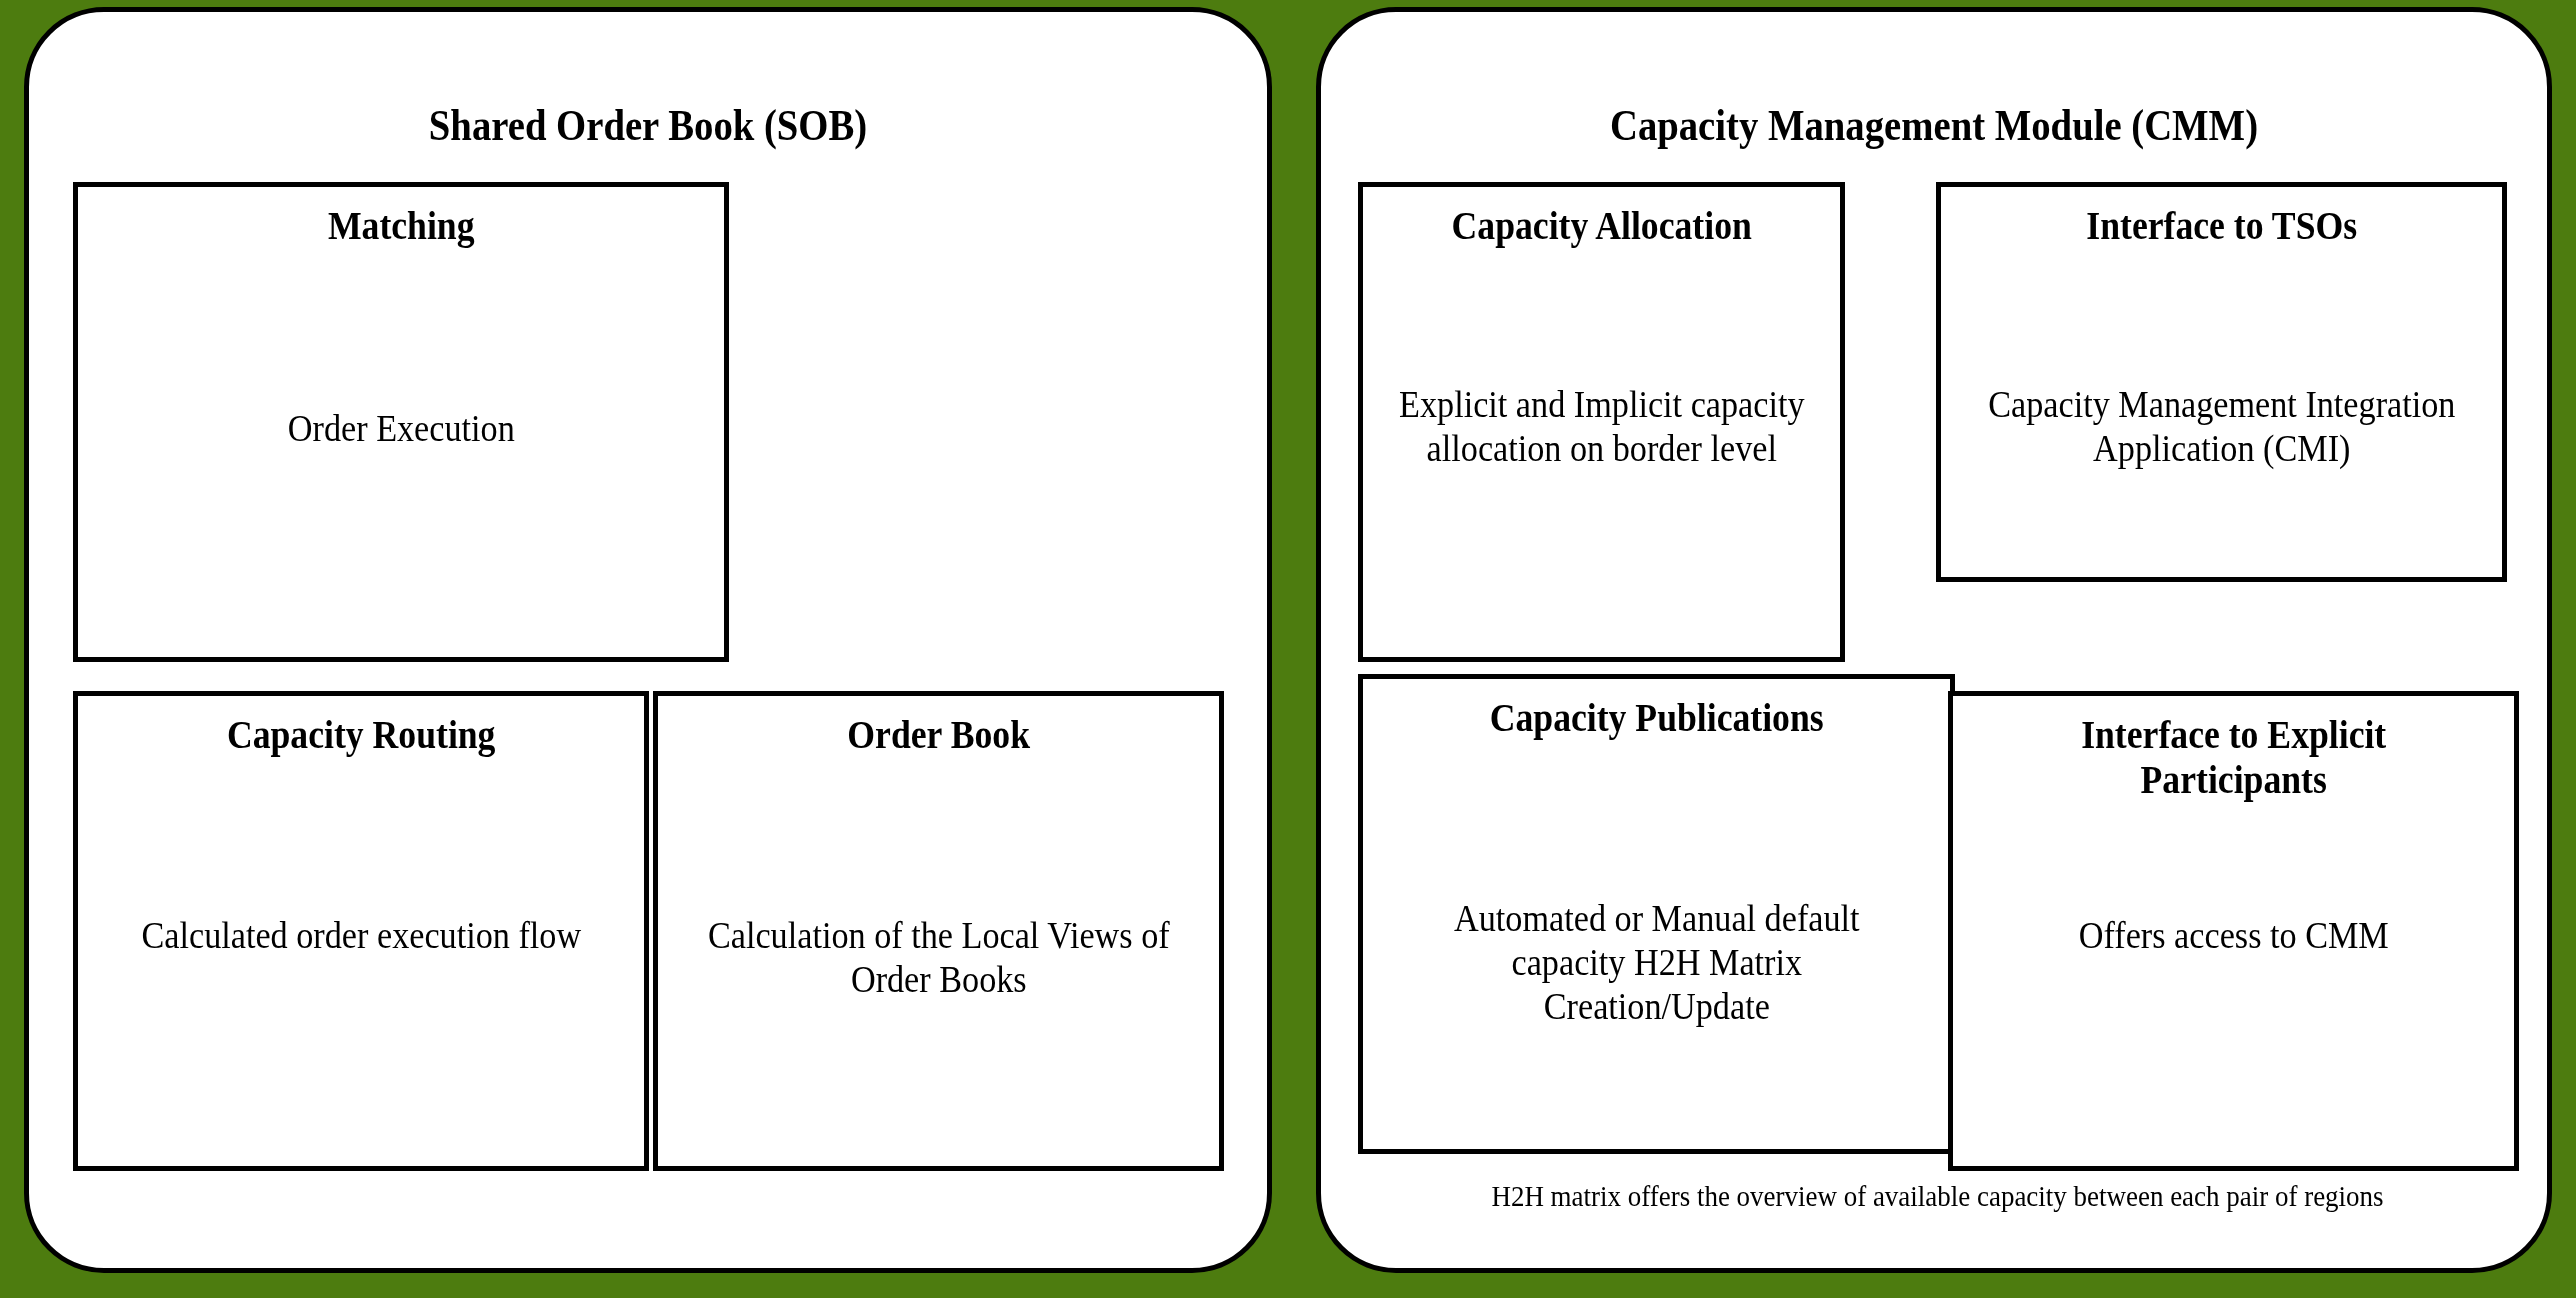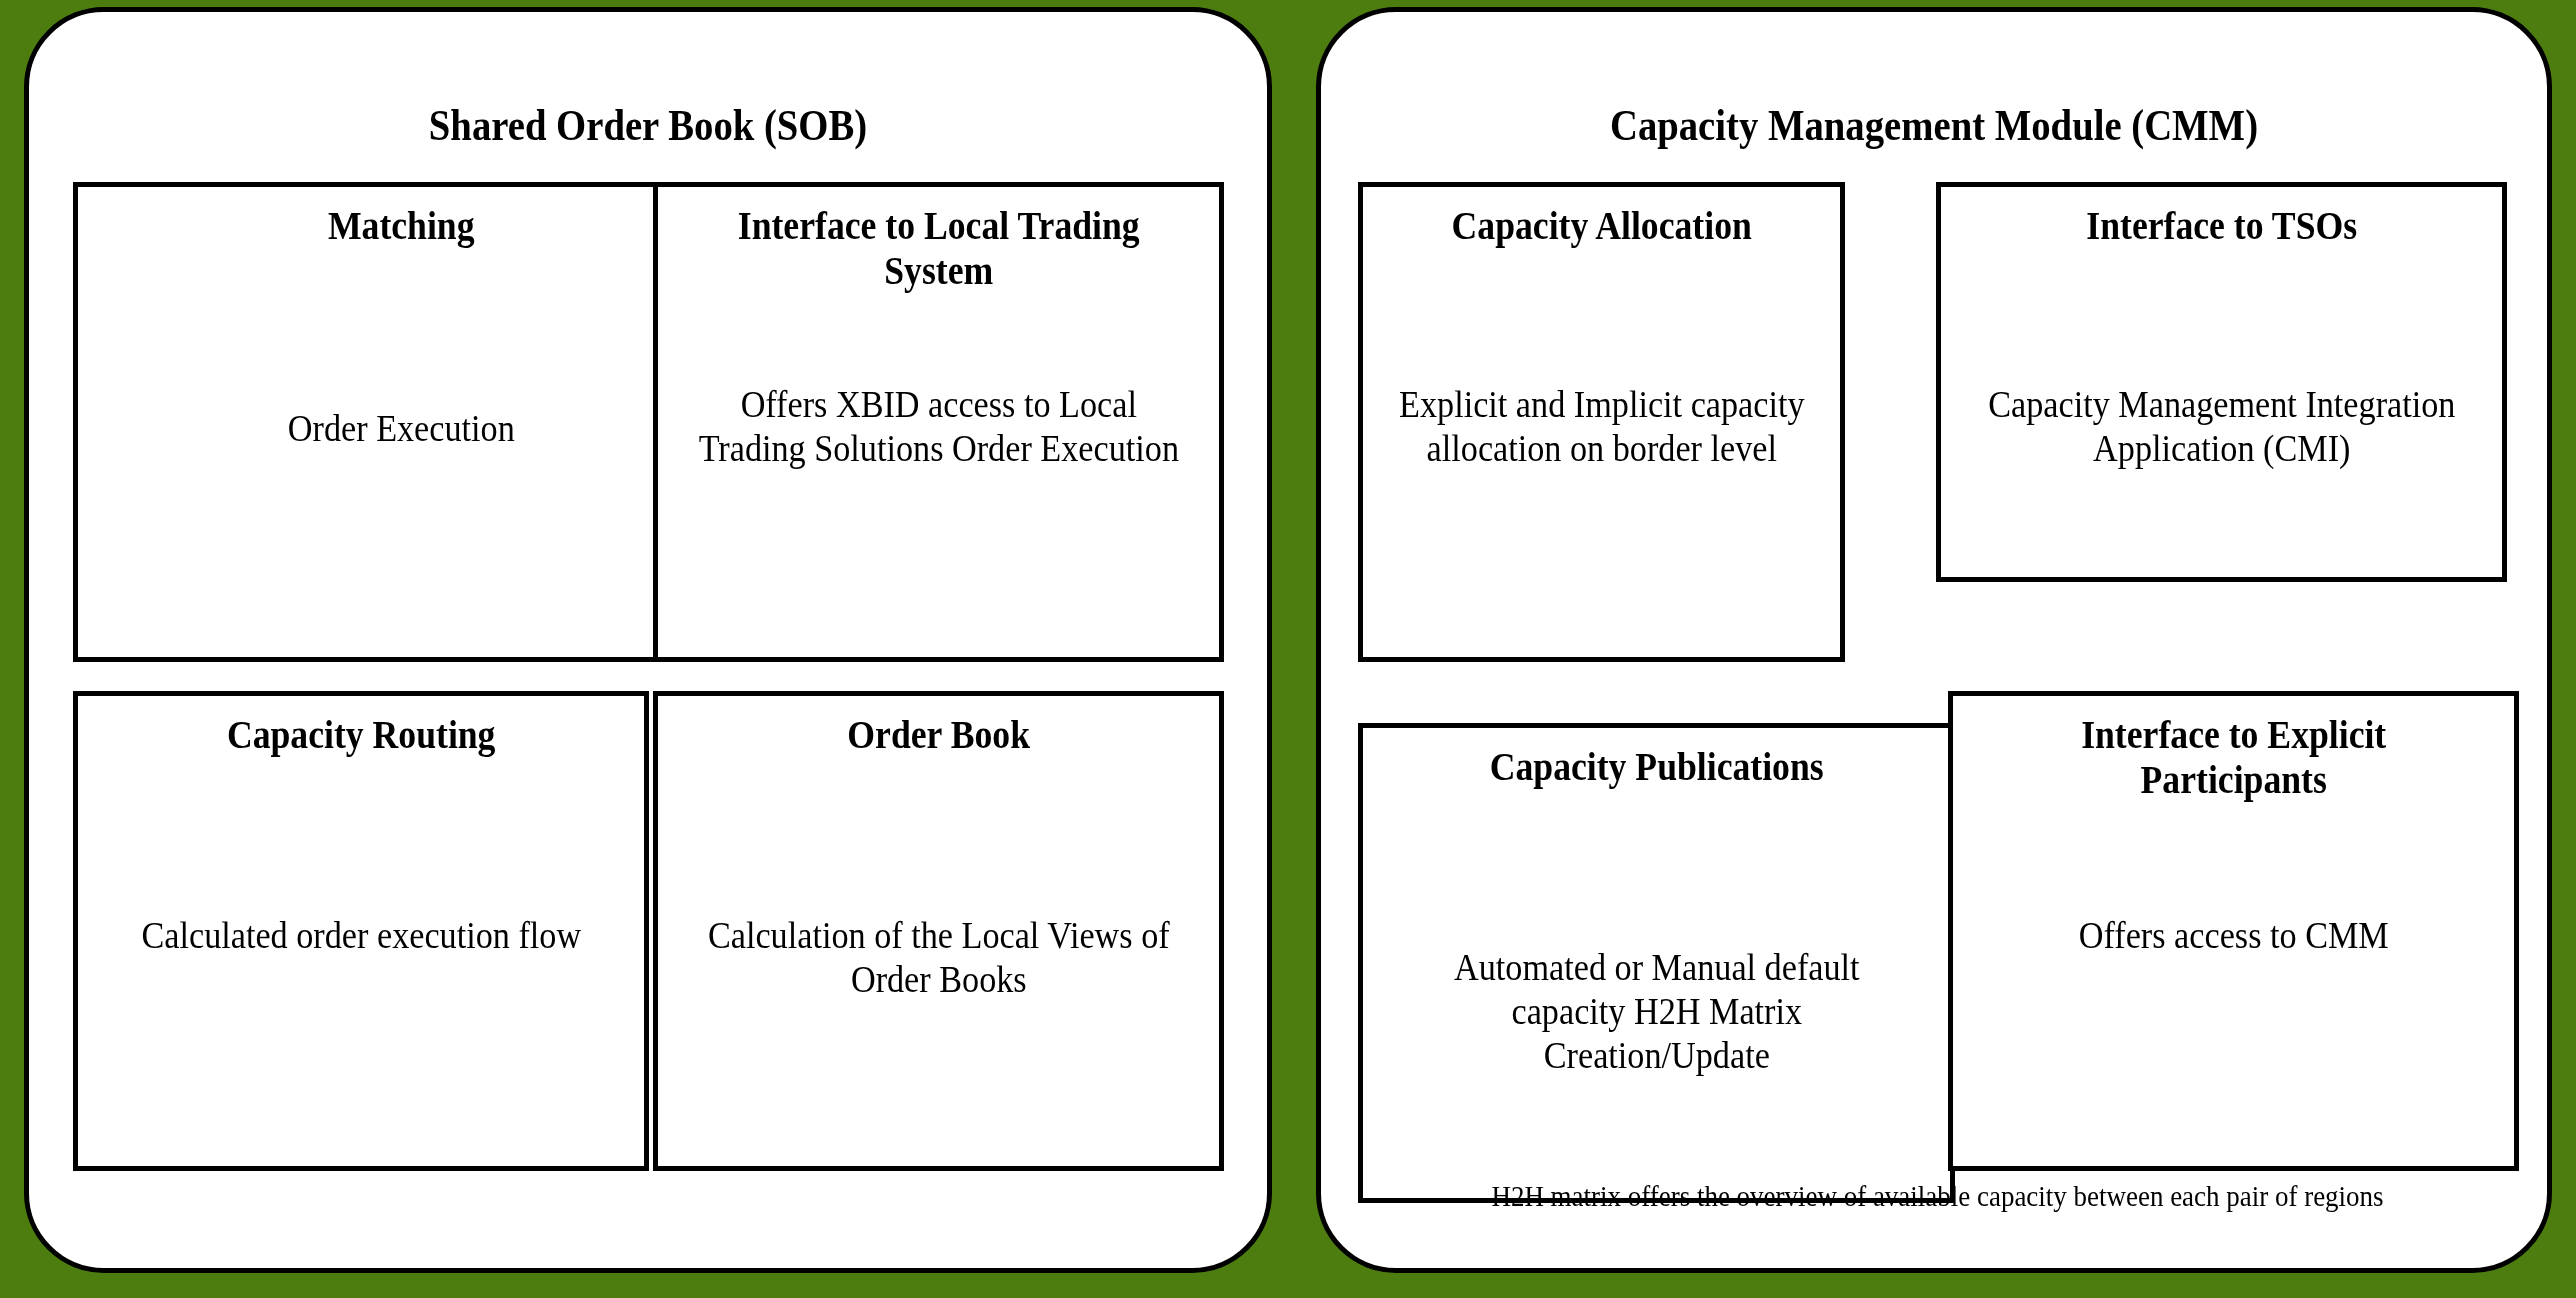--- a/index.html
+++ b/index.html
@@ -91,21 +91,21 @@
 
   
   #cell-matching        { left: 73px;  top: 182px; width: 656px;  height: 480px; }
   #cell-iface-local     { left: 653px;  top: 182px; width: 571px;  height: 480px; }
   #cell-cap-routing     { left: 73px;  top: 691px; width: 576px;  height: 480px; }
   #cell-order-book      { left: 653px;  top: 691px; width: 571px;  height: 480px; }
 
   
   #cell-cap-alloc       { left: 1358px; top: 182px; width: 487px;  height: 480px; }
   #cell-iface-tso       { left: 1936px; top: 182px; width: 571px;  height: 400px; }
-  #cell-cap-pub         { left: 1358px; top: 723px; width: 597px;  height: 480px; }
+  #cell-cap-pub         { left: 1358px; top: 674px; width: 597px;  height: 480px; }
   #cell-iface-explicit  { left: 1936px; top: 691px; width: 571px;  height: 480px; margin-left: 12px; }
 
   
   #body-matching        { top: 219px; }
   #body-iface-local     { top: 195px; }
   #body-cap-routing     { top: 217px; }
   #body-order-book      { top: 217px; }
   #body-cap-alloc       { top: 195px; }
   #body-iface-tso       { top: 195px; }
   #body-cap-pub         { top: 217px; }
@@ -133,24 +133,20 @@
 
   <div class="panel" id="panel-sob">
     <div class="panel-title" id="title-sob">Shared Order Book (SOB)</div>
   </div>
 
   <div class="cell" id="cell-matching">
     <div class="cell-header">Matching</div>
     <div class="cell-body" id="body-matching">Order Execution</div>
   </div>
 
-  <div class="cell" id="cell-iface-local">
-    <div class="cell-header">Interface to Local Trading System</div>
-    <div class="cell-body" id="body-iface-local">Offers XBID access to Local Trading Solutions Order Execution</div>
-  </div>
 
   <div class="cell" id="cell-order-book">
     <div class="cell-header">Order Book</div>
     <div class="cell-body" id="body-order-book">Calculation of the Local Views of Order Books</div>
   </div>
 
   <div class="cell" id="cell-cap-routing">
     <div class="cell-header">Capacity Routing</div>
     <div class="cell-body" id="body-cap-routing">Calculated order execution flow</div>
   </div>

